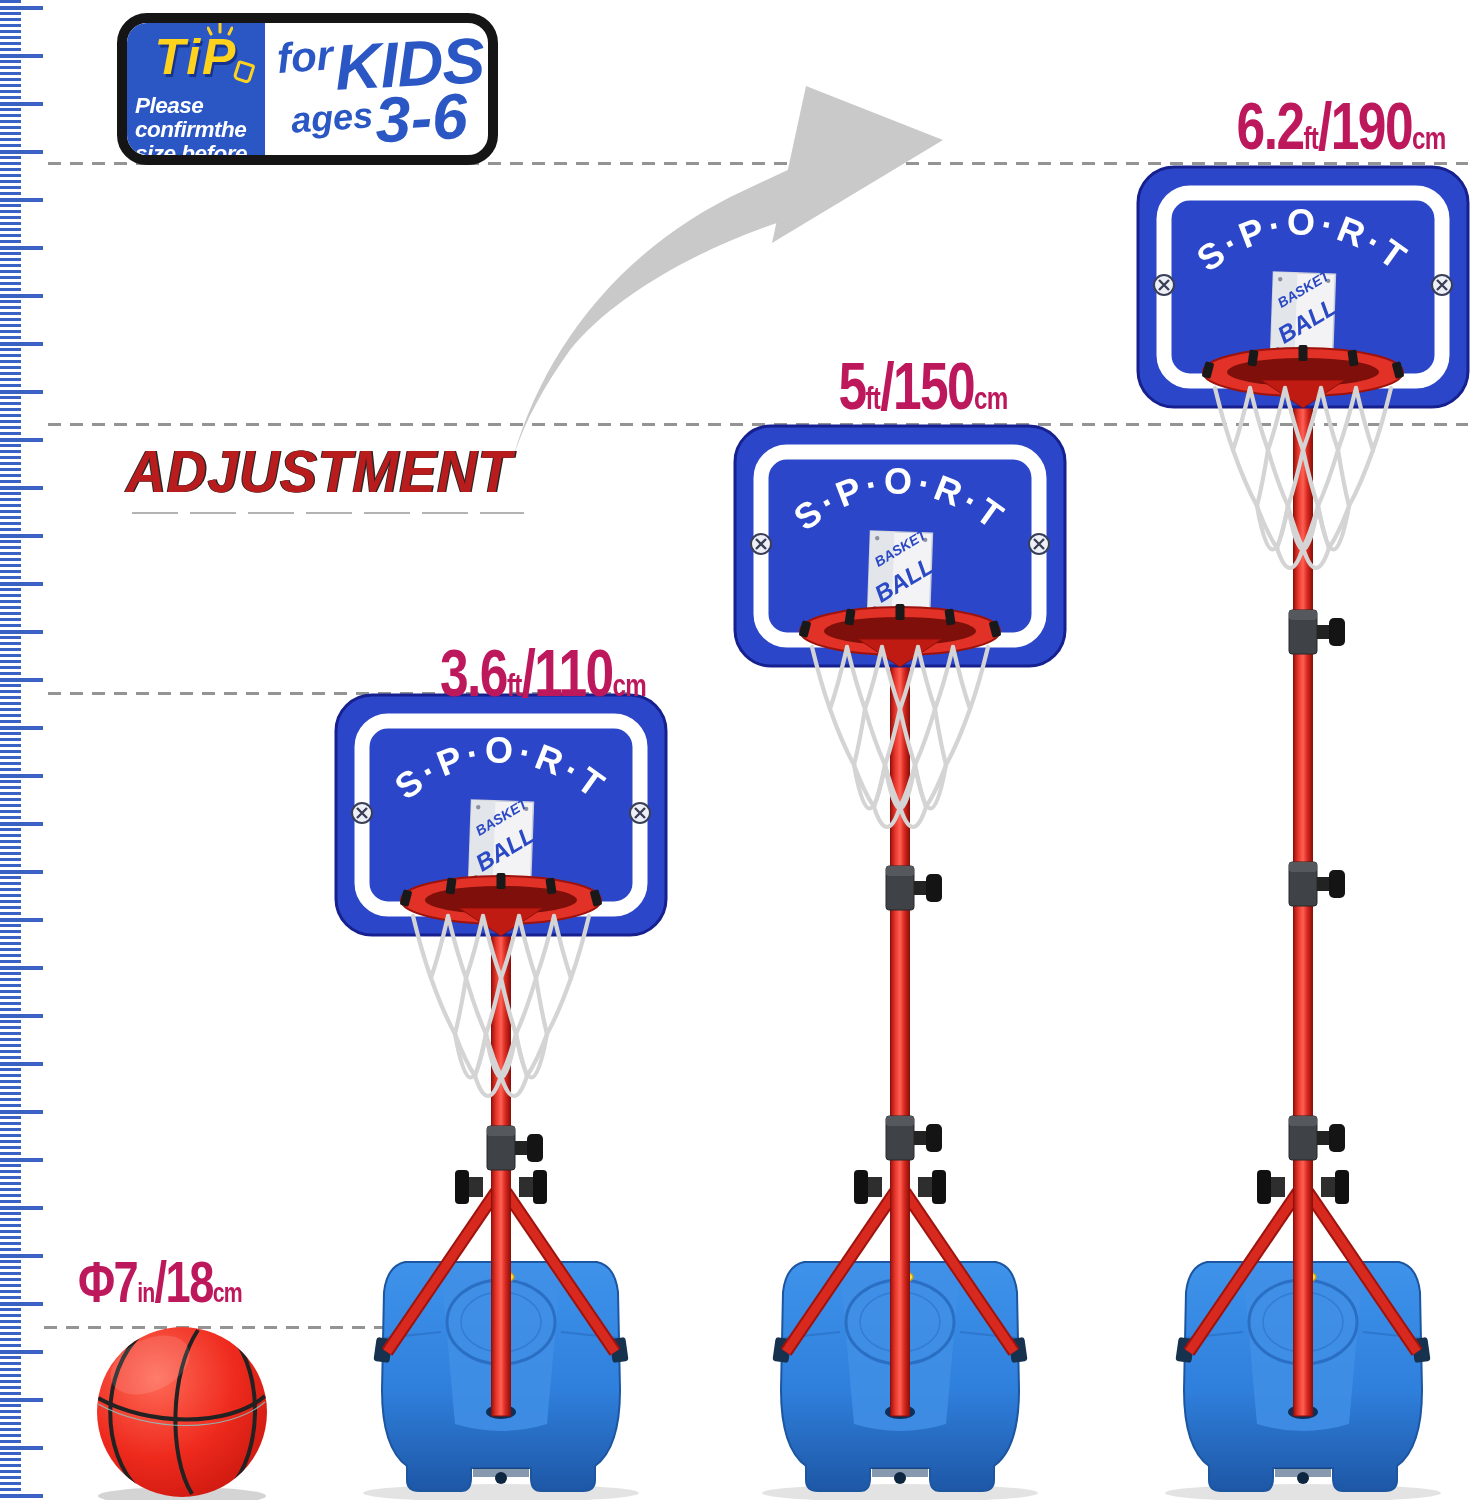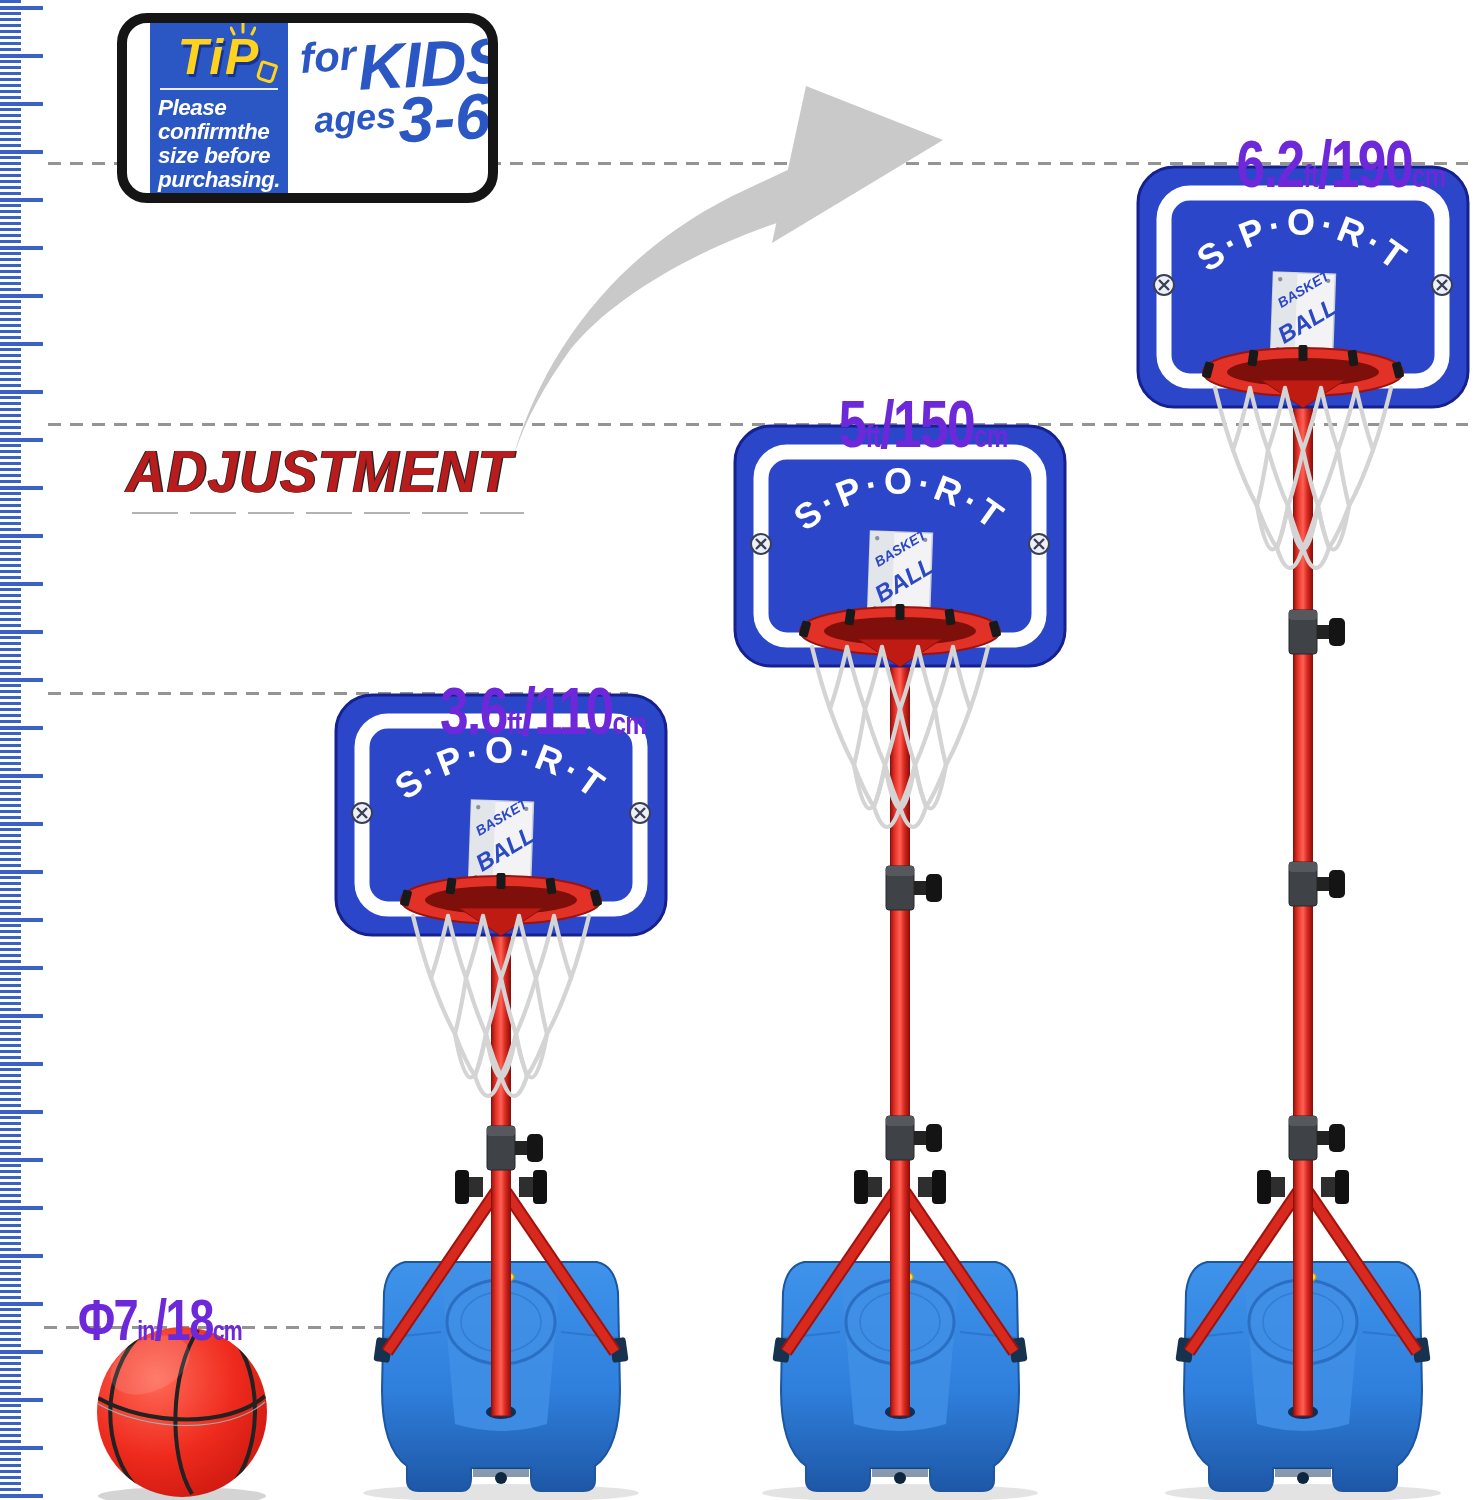--- a/index.html
+++ b/index.html
@@ -18,22 +18,22 @@
     background:repeating-linear-gradient(to right,#949494 0 13px,transparent 13px 22px);}
   .dash.l1{left:48px;top:162px;width:1420px;}
   .dash.l2{left:48px;top:423px;width:1420px;}
   .dash.l3{left:48px;top:692px;width:580px;}
   .dash.l4{left:44px;top:1326px;width:430px;}
 
   
   #scene{position:absolute;left:0;top:0;z-index:2;}
 
   
-  .badge{position:absolute;left:117px;top:13px;width:381px;height:190px;box-sizing:border-box;
-    border:10px solid #151515;border-radius:30px;background:#fff;display:flex;overflow:hidden;z-index:3;padding-left:23px;}
+  .badge{position:absolute;left:117px;top:13px;width:381px;height:152px;box-sizing:border-box;
+    border:10px solid #151515;border-radius:30px;background:#fff;display:flex;overflow:hidden;z-index:3;}
   .badge-left{width:138px;background:#2b57c4;display:flex;flex-direction:column;align-items:center;
     padding-top:8px;flex-shrink:0;}
   .tip-word{position:relative;color:#ffd21e;font-size:50px;font-weight:700;font-style:italic;
     line-height:1.05;letter-spacing:2px;text-shadow:2px 3px 0 #16348f;}
   .tip-sparkle{position:absolute;left:52px;top:-10px;}
   .tip-cup{position:absolute;right:-16px;bottom:2px;width:12px;height:14px;border:3px solid #ffd21e;
     border-radius:3px 3px 5px 5px;transform:rotate(18deg);}
   .tip-underline{width:118px;height:2px;background:#e9edff;margin:4px 0 6px;}
   .tip-note{color:#fff;font-weight:700;font-style:italic;font-size:22.5px;line-height:1.07;
     text-align:left;white-space:pre-line;letter-spacing:-.5px;}
@@ -47,22 +47,22 @@
 
   
   .adjustment{position:absolute;left:126px;top:437px;z-index:3;color:#b91c1c;
     font-size:60px;font-weight:700;font-style:italic;white-space:nowrap;}
   .adjustment .inner{display:inline-block;transform:scaleX(.92);transform-origin:left bottom;
     text-shadow:1.5px 0 #262626,-1px 0 #262626;letter-spacing:1px;}
   .adjust-underline{position:absolute;left:132px;top:512px;width:392px;height:2px;z-index:3;
     background:repeating-linear-gradient(to right,#b3b3b3 0 46px,transparent 46px 58px);}
 
   
-  .dim-label{position:absolute;z-index:3;color:#6d28d9;font-weight:700;white-space:nowrap;
-    transform:translateX(-50%);margin-top:38px;}
+  .dim-label{position:absolute;z-index:3;color:#be185d;font-weight:700;white-space:nowrap;
+    transform:translateX(-50%);}
   .dim-label .dim-inner{display:inline-block;transform:scaleX(.78);transform-origin:center bottom;
     letter-spacing:-2px;font-size:66px;}
   .dim-label .u{font-size:.47em;letter-spacing:-1px;}
   .lbl-small{left:543px;top:635px;}
   .lbl-medium{left:923px;top:348px;}
   .lbl-tall{left:1341px;top:88px;}
   .lbl-ball{left:160px;top:1248px;}
   .lbl-ball .dim-inner{font-size:58px;}
 </style>
 </head>

